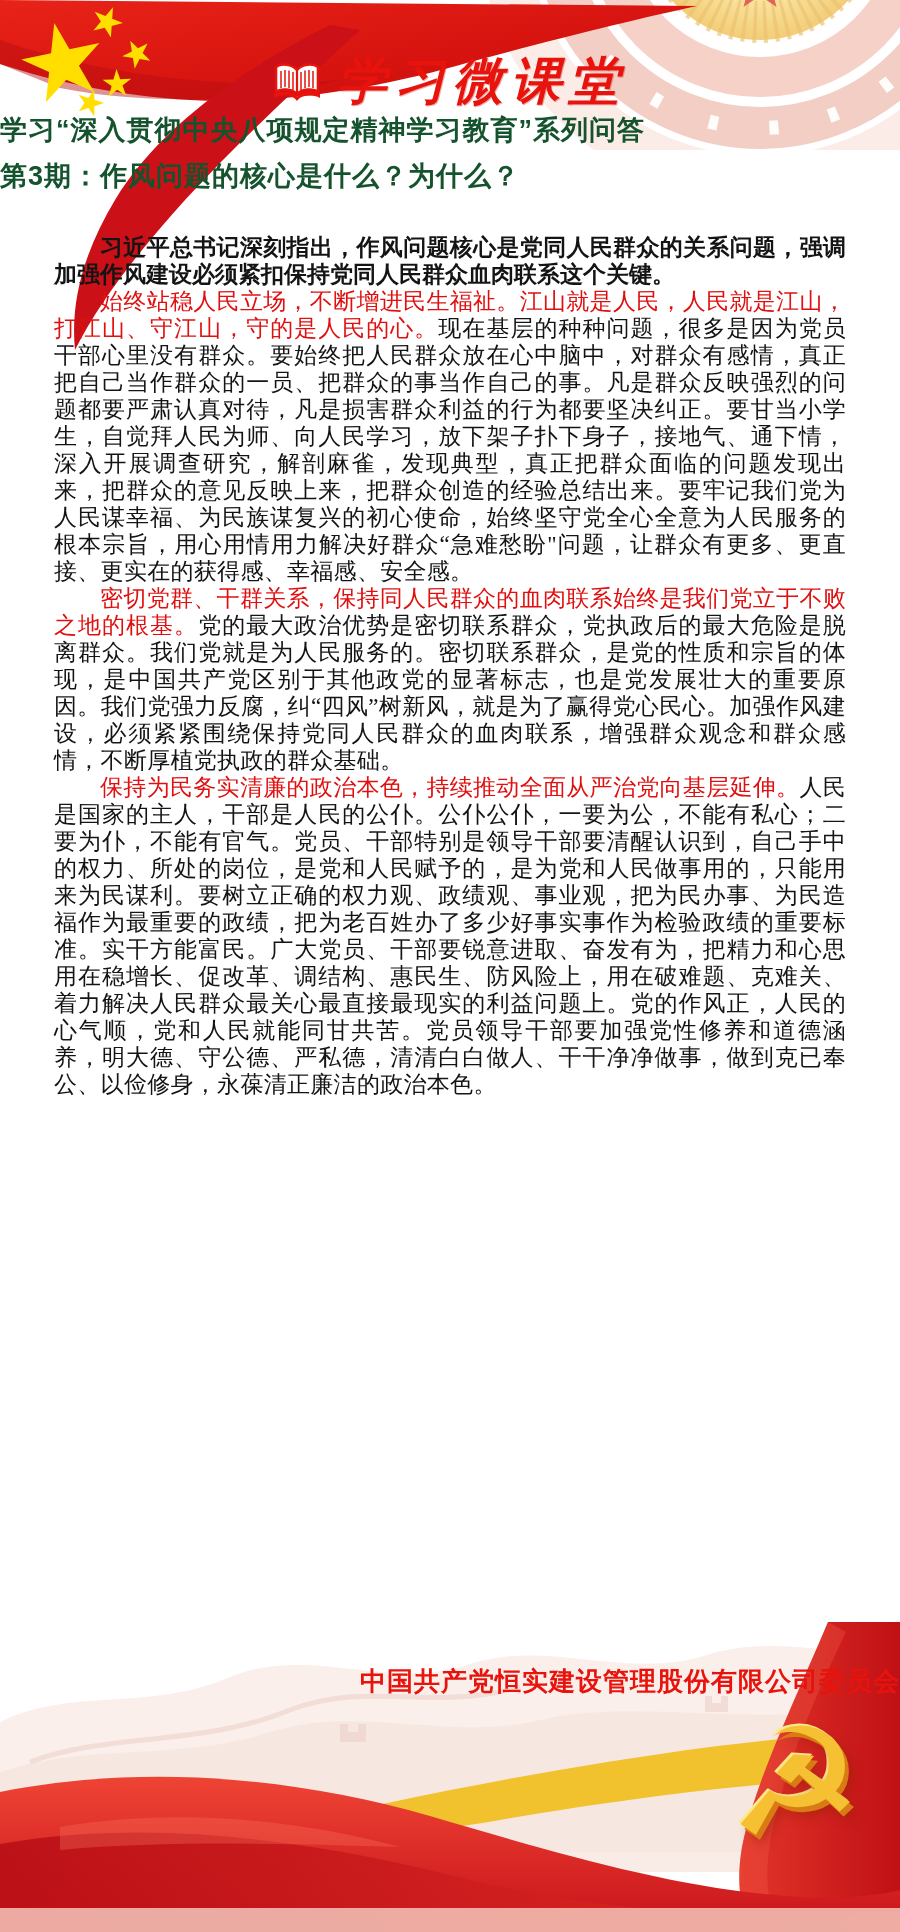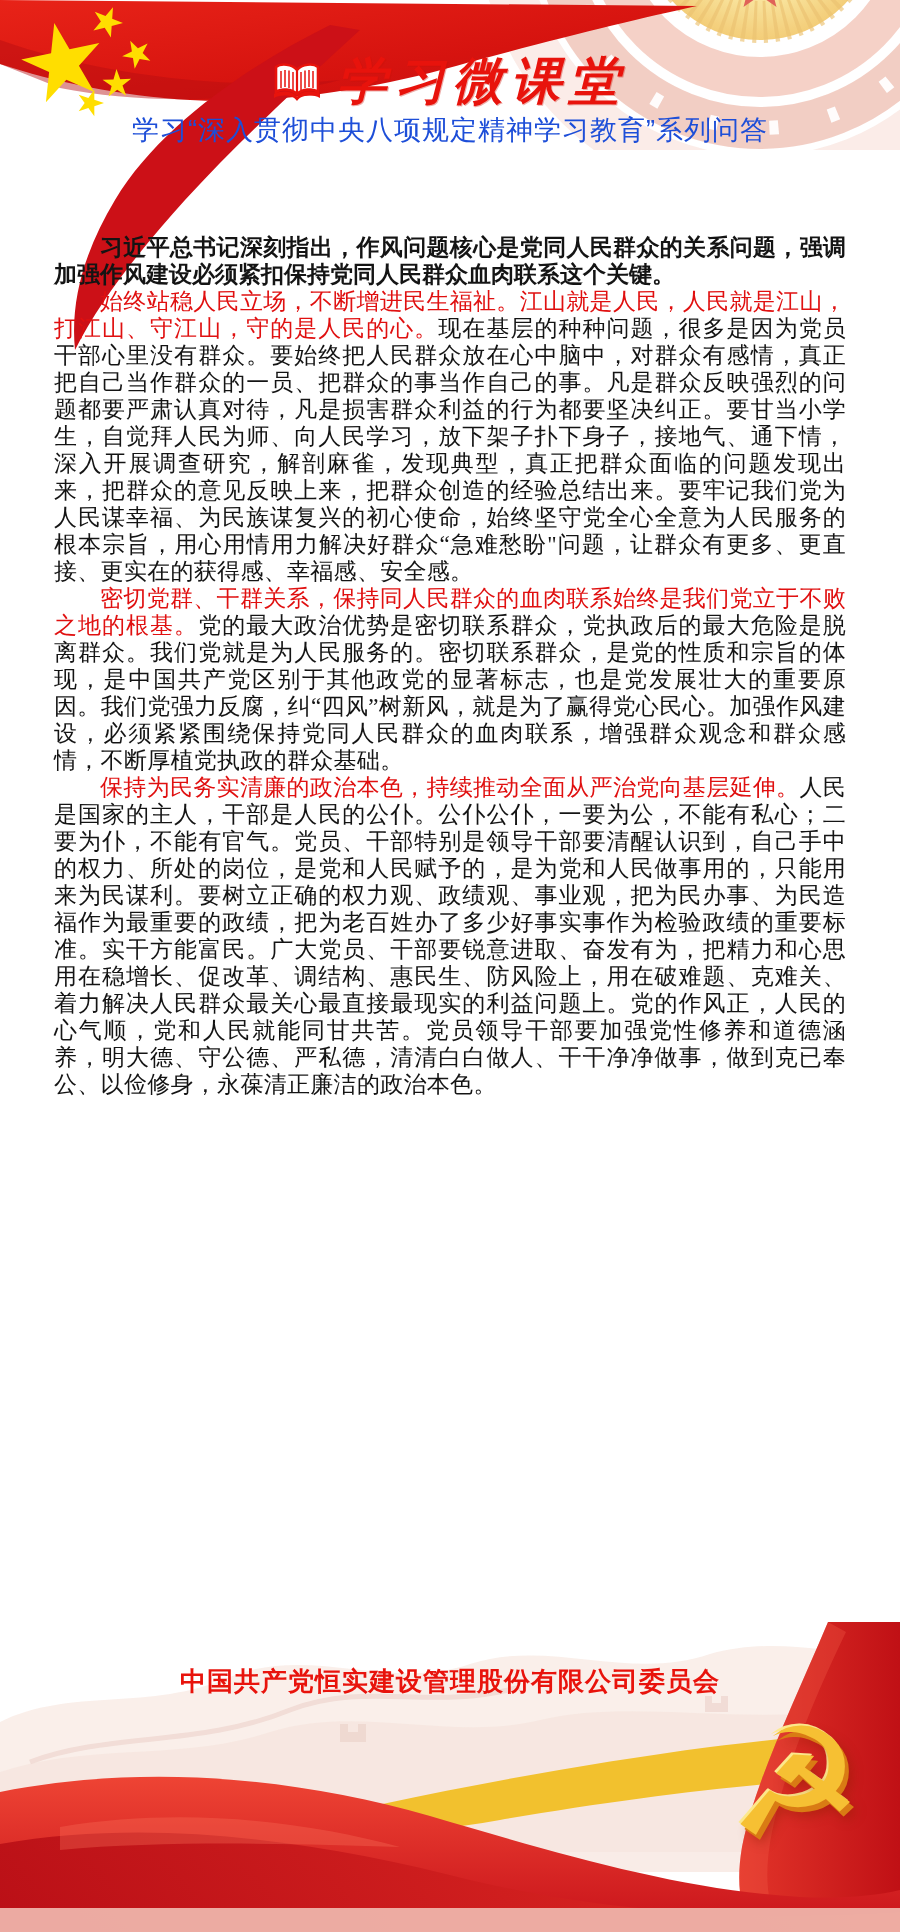--- a/index.html
+++ b/index.html
@@ -8,33 +8,33 @@
   .decor{position:absolute;pointer-events:none;}
   
   .emblem-svg{top:0;right:0;z-index:1;}
   .flag-svg{top:0;left:0;z-index:2;}
   
   .logo-row{position:absolute;top:48px;left:0;width:100%;display:flex;justify-content:center;
             align-items:center;gap:16px;z-index:3;}
   .logo-title{font-family:"DejaVu Serif",serif;font-style:italic;font-weight:bold;
               font-size:50px;color:#e8130c;letter-spacing:8px;white-space:nowrap;
               text-shadow:1px 1px 0 rgba(200,20,10,.35);}
-  .headline{position:absolute;left:0;width:100%;text-align:center;z-index:3;
-            font-family:"Liberation Sans",sans-serif;font-weight:normal;color:#1d4ed8;white-space:nowrap;}
+  .headline{position:absolute;left:0;width:100%;text-align:left;z-index:3;
+            font-family:"Liberation Sans",sans-serif;font-weight:bold;color:#14532d;white-space:nowrap;}
   .series{top:112px;font-size:27px;letter-spacing:1px;}
   .episode{top:158px;font-size:27px;letter-spacing:1px;}
   
   .content{position:absolute;top:234px;left:54px;width:792px;z-index:2;
            font-size:23px;line-height:27px;letter-spacing:.3px;
            text-align:justify;color:#141414;}
   .content p{margin:0;text-indent:2em;}
   .p-bold{font-weight:bold;font-family:"Liberation Sans","DejaVu Sans",sans-serif;letter-spacing:0;}
   .lead{color:#e01010;}
   
-  .footer-line{position:absolute;left:0;width:100%;text-align:center;z-index:3;
+  .footer-line{position:absolute;left:0;width:100%;text-align:right;z-index:3;
                font-family:"Liberation Sans",sans-serif;font-weight:bold;color:#e8130c;white-space:nowrap;}
   .footer-committee{top:1664px;font-size:26px;letter-spacing:1px;}
   .footer-date{top:1714px;font-size:26px;letter-spacing:2px;}
   
   .bottom-svg{left:0;bottom:0;z-index:1;}
   .hammer-sickle{position:absolute;left:728px;top:1708px;z-index:2;
                  font-family:"DejaVu Sans",sans-serif;font-size:150px;line-height:1;
                  color:#f6c033;
                  text-shadow:4px 5px 0 #d97b14, 7px 9px 12px rgba(140,30,0,.45), -2px -2px 0 #fde98d;}
 </style>
@@ -91,20 +91,21 @@
       <path d="M24,9 C19,3 8,2 3,6 L3,31 C8,27 19,28 24,33 C29,28 40,27 45,31 L45,6 C40,2 29,3 24,9 Z" fill="#ffffff" stroke="#e8130c" stroke-width="2.6"></path>
       <line x1="24" y1="9" x2="24" y2="33" stroke="#e8130c" stroke-width="2.2"></line>
       <path d="M8,10 L8,27 M12,9 L12,26 M16,9.5 L16,27 M20,11 L20,29" stroke="#e8130c" stroke-width="1.5" fill="none"></path>
       <path d="M28,11 L28,29 M32,9.5 L32,27 M36,9 L36,26 M40,10 L40,27" stroke="#e8130c" stroke-width="1.5" fill="none"></path>
       <path d="M1,33 C9,29 20,30 24,36 C28,30 39,29 47,33 L47,37 C39,33 28,34 24,40 C20,34 9,33 1,37 Z" fill="#e8130c"></path>
     </svg>
     <div class="logo-title">学习微课堂</div>
   </div>
 
   <div class="headline series">学习“深入贯彻中央八项规定精神学习教育”系列问答</div>
+  <div class="headline episode">第3期：作风问题的核心是什么？为什么？</div>
 
   <div class="content">
     <p class="p-bold"><span>习近平总书记深刻指出，作风问题核心是党同人民群众的关系问题，强调加强作风建设必须紧扣保持党同人民群众血肉联系这个关键。</span></p>
     <p><span class="lead">始终站稳人民立场，不断增进民生福祉。江山就是人民，人民就是江山，打江山、守江山，守的是人民的心。</span><span>现在基层的种种问题，很多是因为党员干部心里没有群众。要始终把人民群众放在心中脑中，对群众有感情，真正把自己当作群众的一员、把群众的事当作自己的事。凡是群众反映强烈的问题都要严肃认真对待，凡是损害群众利益的行为都要坚决纠正。要甘当小学生，自觉拜人民为师、向人民学习，放下架子扑下身子，接地气、通下情，深入开展调查研究，解剖麻雀，发现典型，真正把群众面临的问题发现出来，把群众的意见反映上来，把群众创造的经验总结出来。要牢记我们党为人民谋幸福、为民族谋复兴的初心使命，始终坚守党全心全意为人民服务的根本宗旨，用心用情用力解决好群众“急难愁盼"问题，让群众有更多、更直接、更实在的获得感、幸福感、安全感。</span></p>
     <p><span class="lead">密切党群、干群关系，保持同人民群众的血肉联系始终是我们党立于不败之地的根基。</span><span>党的最大政治优势是密切联系群众，党执政后的最大危险是脱离群众。我们党就是为人民服务的。密切联系群众，是党的性质和宗旨的体现，是中国共产党区别于其他政党的显著标志，也是党发展壮大的重要原因。我们党强力反腐，纠“四风”树新风，就是为了赢得党心民心。加强作风建设，必须紧紧围绕保持党同人民群众的血肉联系，增强群众观念和群众感情，不断厚植党执政的群众基础。</span></p>
     <p><span class="lead">保持为民务实清廉的政治本色，持续推动全面从严治党向基层延伸。</span><span>人民是国家的主人，干部是人民的公仆。公仆公仆，一要为公，不能有私心；二要为仆，不能有官气。党员、干部特别是领导干部要清醒认识到，自己手中的权力、所处的岗位，是党和人民赋予的，是为党和人民做事用的，只能用来为民谋利。要树立正确的权力观、政绩观、事业观，把为民办事、为民造福作为最重要的政绩，把为老百姓办了多少好事实事作为检验政绩的重要标准。实干方能富民。广大党员、干部要锐意进取、奋发有为，把精力和心思用在稳增长、促改革、调结构、惠民生、防风险上，用在破难题、克难关、着力解决人民群众最关心最直接最现实的利益问题上。党的作风正，人民的心气顺，党和人民就能同甘共苦。党员领导干部要加强党性修养和道德涵养，明大德、守公德、严私德，清清白白做人、干干净净做事，做到克已奉公、以俭修身，永葆清正廉洁的政治本色。</span></p>
   </div>
 
   <div class="footer-line footer-committee">中国共产党恒实建设管理股份有限公司委员会</div>
 

